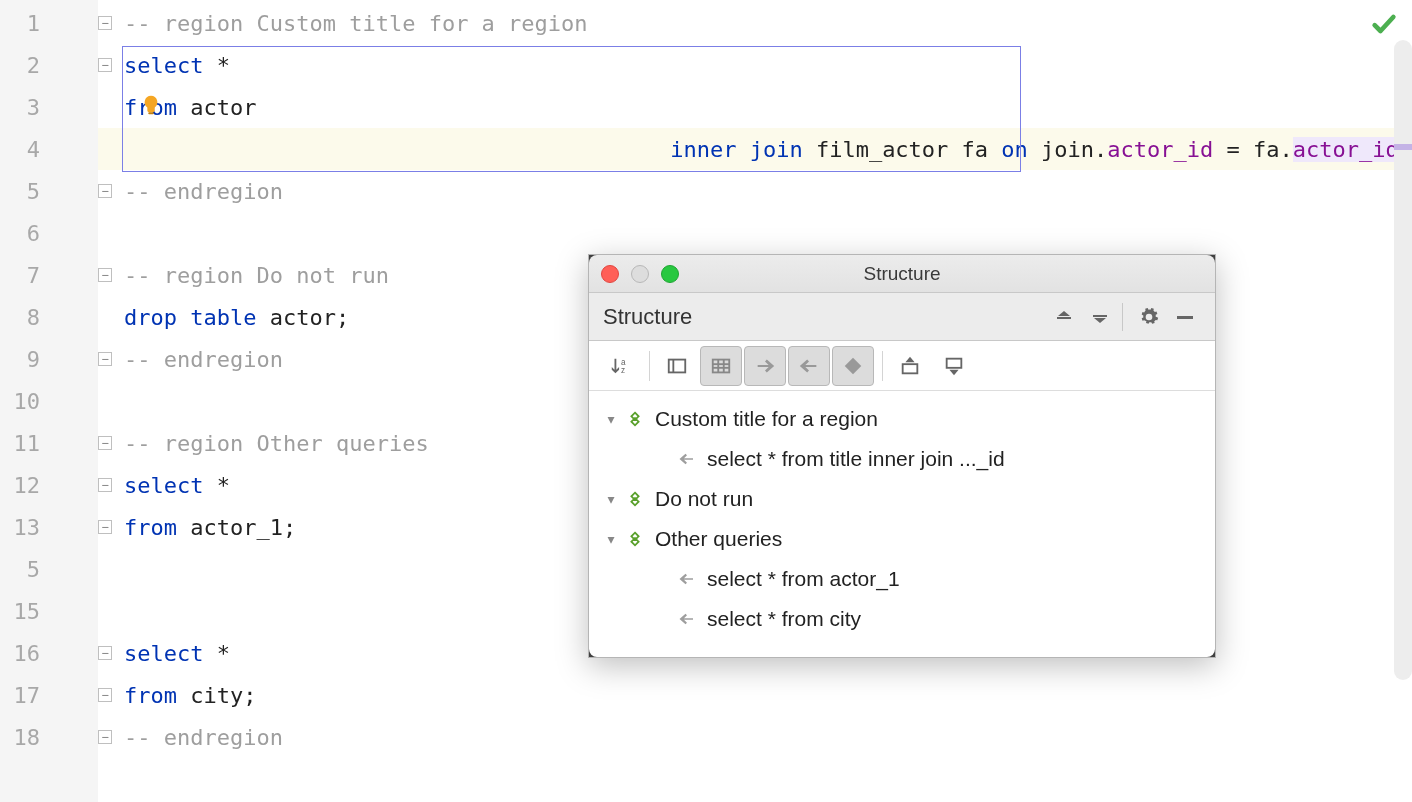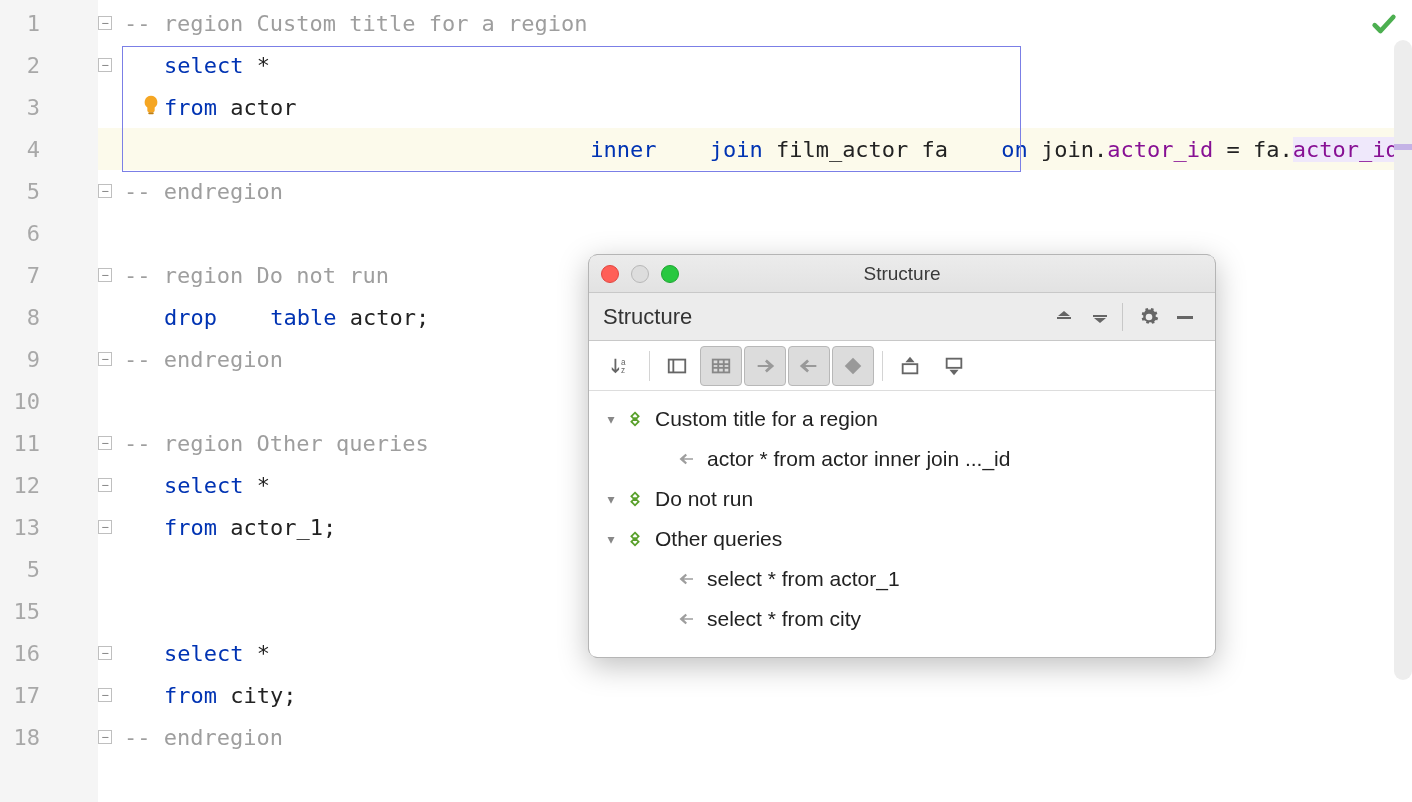--- a/index.html
+++ b/index.html
@@ -59,21 +59,21 @@
     display: flex;
     align-items: center;
     padding-left: 26px;
     white-space: pre;
   }
   .code-line.highlight {
     background: #fcfaeb;
     justify-content: flex-end;
   }
   .tok-comment { color: #9e9e9e; }
-  .tok-keyword { color: #0033b3; padding-left: 40px; }
+  .tok-keyword { color: #0033b3; }
   .tok-ident { color: #871094; }
   .tok-plain { color: #222; }
   .tok-punct { color: #222; }
   .tok-id-hl { color: #871094; background: #efe8fb; }
 
   .selection-box {
     position: absolute;
     left: 122px;
     top: 46px;
     width: 899px;
@@ -117,21 +117,21 @@
   }
 
   
   .structure-window {
     position: absolute;
     left: 588px;
     top: 254px;
     width: 628px;
     background: #404040;
     border: 1px solid #b5b5b5;
-    border-radius: 10px;
+    border-radius: 0;
     box-shadow: 0 8px 30px rgba(0,0,0,0.25);
     font-family: -apple-system, "Helvetica Neue", sans-serif;
     z-index: 10;
   }
   .titlebar {
     height: 38px;
     display: flex;
     align-items: center;
     justify-content: center;
     position: relative;
@@ -461,21 +461,21 @@
       <span class="node-label">Custom title for a region</span>
     </div>
     <div class="tree-row">
       <span class="tree-indent"></span>
         <span class="tree-indent"></span>
       <span class="node-icon">
           <svg width="18" height="18" viewBox="0 0 24 24">
             <path fill="#9e9e9e" d="M20 11H8l4-4-2-2-8 7 8 7 2-2-4-4h12z"></path>
           </svg>
         </span>
-      <span class="node-label">actor * from actor inner join ..._id</span>
+      <span class="node-label">select * from title inner join ..._id</span>
     </div>
     <div class="tree-row">
       <span class="chevron">▾</span>
       <span class="node-icon">
           <svg width="18" height="18" viewBox="0 0 20 20">
             <path fill="none" stroke="#5aa02c" stroke-width="2" d="M10 3l4 4-4 4-4-4zM10 9l4 4-4 4-4-4z"></path>
           </svg>
         </span>
       <span class="node-label">Do not run</span>
     </div>

